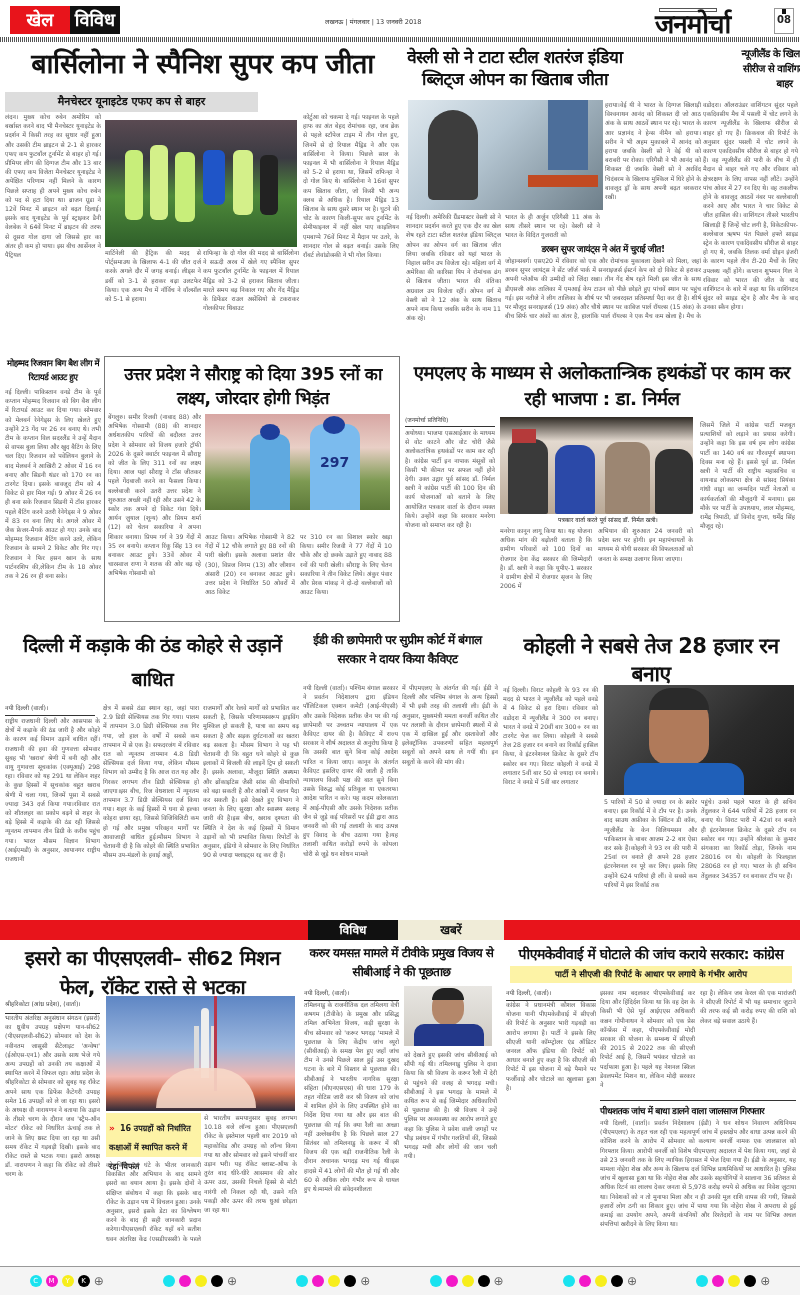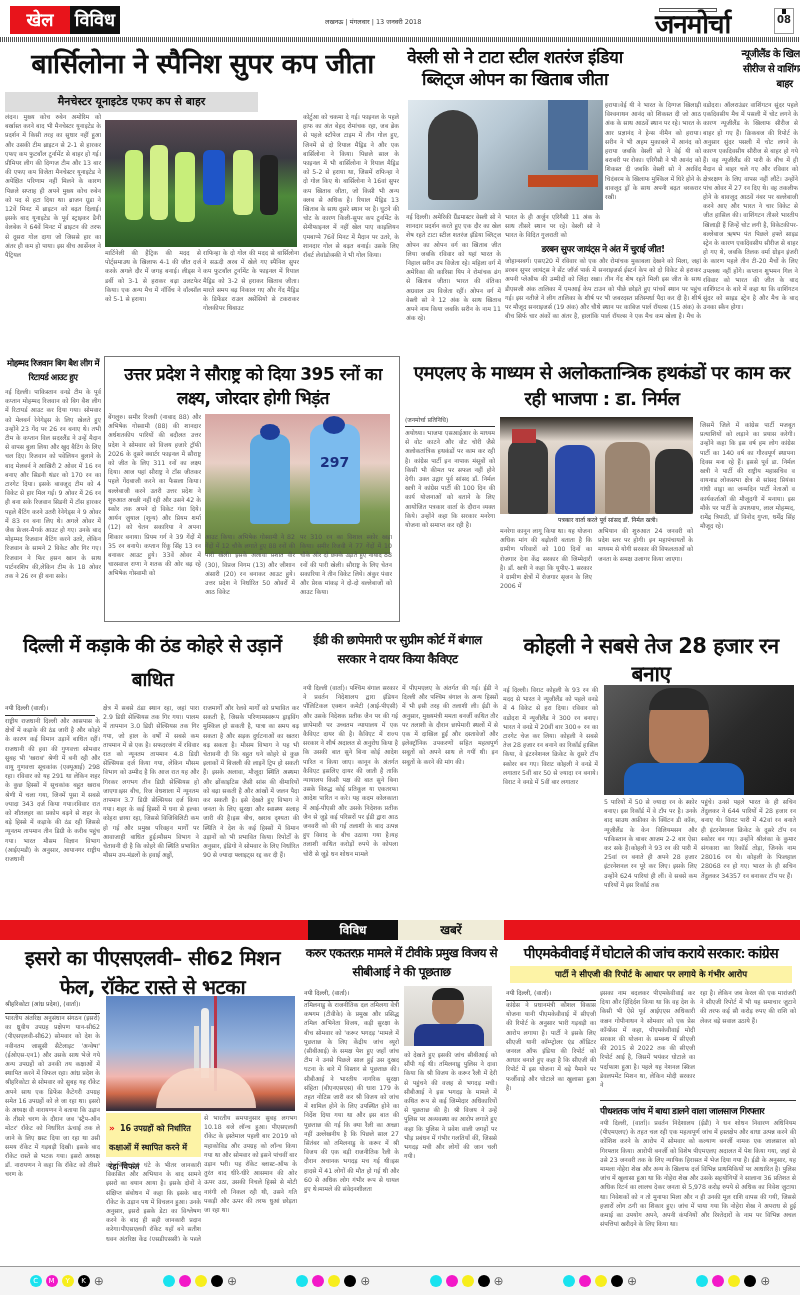--- a/index.html
+++ b/index.html
@@ -58,21 +58,21 @@
 
 <h2 class="abs hd" style="left:703px;top:46px;width:95px;font-size:10px;line-height:15px;margin-left:34px;">न्यूजीलैंड के खिलाफ वनडे सीरीज से वाशिंगटन सुंदर बाहर</h2>
 <div class="abs txt" style="left:703px;top:100px;width:95px;height:222px;">वडोदरा। ऑलराउंडर वाशिंगटन सुंदर पहले एकदिवसीय मैच में पसली में चोट लगने के कारण न्यूजीलैंड के खिलाफ सीरीज से बाहर हो गए हैं। क्रिकबज की रिपोर्ट के अनुसार सुंदर पसली में चोट लगने के कारण एकदिवसीय सीरीज से बाहर हो गये हैं। वह न्यूजीलैंड की पारी के बीच में ही मैदान से बाहर चले गए और रविवार को क्षेत्ररक्षण के लिए वापस नहीं लौटे। उन्होंने पांच ओवर में 27 रन दिए थे। वह तकलीफ होने के बावजूद आठवें नंबर पर बल्लेबाजी करने आए और भारत ने चार विकेट से जीत हासिल की। वाशिंगटन तीसरे भारतीय खिलाड़ी हैं जिन्हें चोट लगी है, विकेटकीपर-बल्लेबाज ऋषभ पंत पिछले हफ्ते साइड स्ट्रेन के कारण एकदिवसीय सीरीज से बाहर हो गए थे, जबकि तिलक वर्मा ग्रोइन इंजरी के कारण पहले तीन टी-20 मैचों के लिए उपलब्ध नहीं होंगे। कप्तान शुभमन गिल ने रविवार को भारत की जीत के बाद वाशिंगटन के बारे में कहा था कि वाशिंगटन सुंदर को साइड स्ट्रेन है और मैच के बाद उनका स्कैन होगा।</div>
 
 <h3 class="abs hd" style="left:5px;top:356px;width:96px;font-size:8.5px;line-height:14px;">मोहम्मद रिजवान बिग बैश लीग में रिटायर्ड आउट हुए</h3>
 <div class="abs txt" style="left:5px;top:387px;width:96px;height:235px;">नई दिल्ली। पाकिस्तान वनडे टीम के पूर्व कप्तान मोहम्मद रिजवान को बिग बैश लीग में रिटायर्ड आउट कर दिया गया। सोमवार को मेलबर्न रेनेगेड्स के लिए खेलते हुए उन्होंने 23 गेंद पर 26 रन बनाए थे। तभी टीम के कप्तान विल सदरलैंड ने उन्हें मैदान से वापस बुला लिया और खुद बैटिंग के लिए चल दिए। रिजवान को पवेलियन बुलाने के बाद मेलबर्न ने आखिरी 2 ओवर में 16 रन बनाए और सिडनी थंडर को 170 रन का टारगेट दिया। इसके बावजूद टीम को 4 विकेट से हार मिल गई। 9 ओवर में 26 रन ही बना सके रिजवान सिडनी में टॉस हारकर पहले बैटिंग करने उतरी रेनेगेड्स ने 9 ओवर में 83 रन बना लिए थे। अगले ओवर में जैक फ्रेजर-मैगर्क आउट हो गए। उनके बाद मोहम्मद रिजवान बैटिंग करने उतरे, लेकिन रिजवान के सामने 2 विकेट और गिर गए। रिजवान ने फिर हसन खान के साथ पार्टनरशिप की,लेकिन टीम के 18 ओवर तक ने 26 रन ही बना सके।</div>
 
 <div class="abs" style="left:104px;top:356px;width:296px;height:266px;border:1px solid #777;"></div>
 <h1 class="abs hd" style="left:108px;top:362px;width:290px;font-size:17px;line-height:24px;">उत्तर प्रदेश ने सौराष्ट्र को दिया 395 रनों का लक्ष्य, जोरदार होगी भिड़ंत</h1>
 <div class="abs txt" style="left:108px;top:412px;width:93px;height:205px;">बेंगलुरु। समीर रिजवी (नाबाद 88) और अभिषेक गोस्वामी (88) की शानदार अर्धशतकीय पारियों की बदौलत उत्तर प्रदेश ने सोमवार को विजय हजारे ट्रॉफी 2026 के दूसरे क्वार्टर फाइनल में सौराष्ट्र को जीत के लिए 311 रनों का लक्ष्य दिया। आज यहां सौराष्ट्र ने टॉस जीतकर पहले गेंदबाजी करने का फैसला किया। बल्लेबाजी करने उतरी उत्तर प्रदेश ने शुरुआत अच्छी नहीं रही और उसने 42 के स्कोर तक अपने दो विकेट गंवा दिये। आर्यन जुयाल (शून्य) और प्रियम शर्मा (12) को चेतन सकारिया ने अपना शिकार बनाया। प्रियम गर्ग ने 39 गेंदों में 35 रन बनाये। कप्तान रिंकू सिंह 13 रन बनाकर आउट हुये। 33वें ओवर में चारस्वाज राणा ने शतक की ओर बढ़ रहे अभिषेक गोस्वामी को</div>
-<div class="abs img" style="left:205px;top:414px;width:185px;height:140px;background:linear-gradient(180deg,#d7a6a3 0%,#e9cfc6 35%,#7d9a52 70%,#5e7a3a 100%);">
+<div class="abs img" style="left:205px;top:414px;width:185px;height:96px;background:linear-gradient(180deg,#d7a6a3 0%,#e9cfc6 35%,#7d9a52 70%,#5e7a3a 100%);">
   <div style="position:absolute;left:45px;top:20px;width:40px;height:90px;background:#5fa9e0;border-radius:12px 12px 4px 4px;"></div>
   <div style="position:absolute;left:105px;top:10px;width:50px;height:100px;background:#7bbbee;border-radius:14px 14px 4px 4px;"></div>
   <div style="position:absolute;left:115px;top:40px;font-size:14px;font-weight:bold;color:#1b2f80;">297</div>
   <div style="position:absolute;left:55px;top:10px;width:20px;height:16px;background:#1e3e9a;border-radius:50%;"></div>
   <div style="position:absolute;left:118px;top:2px;width:22px;height:18px;background:#1e3e9a;border-radius:50%;"></div>
 </div>
 <div class="abs txt" style="left:205px;top:532px;width:90px;height:85px;">आउट किया। अभिषेक गोस्वामी ने 82 गेंदों में 12 चौके लगाते हुए 88 रनों की पारी खेली। इसके अलावा प्रशांत वीर (30), विप्रज निगम (13) और जीशान अंसारी (20) रन बनाकर आउट हुये। उत्तर प्रदेश ने निर्धारित 50 ओवरों में आठ विकेट</div>
 <div class="abs txt" style="left:300px;top:532px;width:92px;height:85px;">पर 310 रन का विशाल स्कोर खड़ा किया। समीर रिजवी ने 77 गेंदों में 10 चौके और दो छक्के उड़ाते हुए नाबाद 88 रनों की पारी खेली। सौराष्ट्र के लिए चेतन सकारिया ने तीन विकेट लिये। अंकुर पंवार और प्रेरक मांकड़ ने दो-दो बल्लेबाजों को आउट किया।</div>
 
 <h1 class="abs hd" style="left:404px;top:360px;width:396px;font-size:18.5px;line-height:26px;">एमएलए के माध्यम से अलोकतान्त्रिक हथकंडों पर काम कर रही भाजपा : डा. निर्मल</h1>
@@ -124,31 +124,31 @@
   <div style="position:absolute;left:108px;top:0;width:3px;height:95px;background:#b9374a;"></div>
   <div style="position:absolute;left:50px;top:72px;width:100px;height:40px;background:#f7d8c8;border-radius:40px 40px 0 0;opacity:.9;"></div>
 </div>
 <div class="abs" style="left:106px;top:1113px;width:95px;height:44px;background:#fdf3a6;padding:3px;">
   <span style="color:#e8141b;font-weight:bold;font-size:9px;">»</span>
   <span style="font-size:8px;font-weight:bold;color:#222;line-height:12px;">16 उपग्रहों को निर्धारित कक्षाओं में स्थापित करने में रहा विफल</span>
 </div>
 <div class="abs txt" style="left:106px;top:1160px;width:95px;height:81px;">को सिर्फ 24 घंटे के भीतर जानकारी विकसित और अभियान के बाद सामने इसरो का बयान आया है। इसके दोनों ने संक्षिप्त संबोधन में कहा कि इसके बाद रॉकेट के उड़ान पथ में विचलन हुआ। उनके अनुसार, इसरो इसके डेटा का विश्लेषण करने के बाद ही सही जानकारी प्रदान करेगा।पीएसएलवी रॉकेट यहाँ बने सतीश धवन अंतरिक्ष केंद्र (एसडीएससी) के पहले लॉन्च पैड</div>
 <div class="abs txt" style="left:204px;top:1113px;width:93px;height:128px;">से भारतीय समयानुसार सुबह लगभग 10.18 बजे लॉन्च हुआ। पीएसएलवी रॉकेट के इस्तेमाल पहली बार 2019 को महाकोविड और उपग्रह को लॉन्च किया गया था और सोमवार को इसने पांचवीं बार उड़ान भरी। यह रॉकेट ब्लास्ट-ऑफ के तुरंत बाद धीरे-धीरे आसमान की ओर ऊपर उठा, उसकी निचले हिस्से से मोटी नारंगी लौ निकल रही थी, उसने गति पकड़ी और ऊपर की तरफ धुआं छोड़ता जा रहा था।</div>
 
-<h2 class="abs hd" style="left:304px;top:944px;width:195px;font-size:12px;line-height:19px;">करुर एकतरफ़ मामले में टीवीके प्रमुख विजय से सीबीआई ने की पूछताछ</h2>
+<h2 class="abs hd" style="left:304px;top:944px;width:195px;font-size:12px;line-height:19px;">करुर यमसऩ मामले में टीवीके प्रमुख विजय से सीबीआई ने की पूछताछ</h2>
 <div class="abs" style="left:304px;top:988px;width:95px;font-size:6.2px;color:#444;border-bottom:1px solid #333;padding-bottom:3px;">नयी दिल्ली, (वार्ता)।</div>
 <div class="abs txt" style="left:304px;top:1000px;width:95px;height:241px;">तमिलनाडु के राजनीतिक दल तमिलगा वेत्री कषगम (टीवीके) के प्रमुख और प्रसिद्ध तमिल अभिनेता विजय, कड़ी सुरक्षा के बीच सोमवार को 'करूर भगदड़ 'मामले में पूछताछ के लिए केंद्रीय जांच ब्यूरो (सीबीआई) के समक्ष पेश हुए जहाँ जांच टीम ने उनसे पिछले साल हुई उस दुखद घटना के बारे में विस्तार से पूछताछ की। सीबीआई ने भारतीय नागरिक सुरक्षा संहिता (बीएनएसएस) की धारा 179 के तहत नोटिस जारी कर श्री विजय को जांच में शामिल होने के लिए उपस्थित होने का निर्देश दिया गया था और इस बात की पूछताछ की गई कि क्या रैली का अच्छा नहीं उल्लेखनीय है कि पिछले साल 27 सितंबर को तमिलनाडु के करूर में श्री विजय की एक बड़ी राजनीतिक रैली के दौरान अचानक भगदड़ मच गई थी।इस हादसे में 41 लोगों की मौत हो गई थी और 60 से अधिक लोग गंभीर रूप से घायल हुए थे।मामले की संवेदनशीलता</div>
 <div class="abs img" style="left:404px;top:986px;width:88px;height:60px;background:linear-gradient(180deg,#e8e6e2 0%,#cfcbc4 100%);">
   <div style="position:absolute;left:28px;top:4px;width:32px;height:36px;background:#b4876a;border-radius:16px;"></div>
   <div style="position:absolute;left:28px;top:2px;width:32px;height:12px;background:#222;border-radius:16px 16px 0 0;"></div>
   <div style="position:absolute;left:10px;top:38px;width:70px;height:22px;background:#23388a;border-radius:10px 10px 0 0;"></div>
 </div>
 <div class="abs txt" style="left:404px;top:1050px;width:93px;height:191px;">को देखते हुए इसकी जांच सीबीआई को सौंपी गई थी। तमिलनाडु पुलिस ने दावा किया कि श्री विजय के करूर रैली में देरी से पहुंचने की वजह से भगदड़ मची। सीबीआई ने इस भगदड़ के मामले में कथित रूप से कई जिम्मेदार अधिकारियों से पूछताछ की है। श्री विजय ने उन्हें पुलिस पर अव्यवस्था का आरोप लगाते हुए कहा कि पुलिस ने प्रवेश वाली जगहों पर भीड़ प्रबंधन में गंभीर गलतियाँ कीं, जिससे भगदड़ मची और लोगों की जान चली गयी।</div>
 
-<h1 class="abs hd" style="left:505px;top:943px;width:292px;font-size:14px;line-height:22px;font-family:Liberation Serif, serif;">पीएमकेवीवाई में घोटाले की जांच कराये सरकार: कांग्रेस</h1>
+<h1 class="abs hd" style="left:505px;top:943px;width:292px;font-size:14px;line-height:22px;">पीएमकेवीवाई में घोटाले की जांच कराये सरकार: कांग्रेस</h1>
 <div class="abs" style="left:510px;top:966px;width:282px;height:17px;background:#fdf3a6;font-size:8.5px;font-weight:bold;text-align:center;line-height:17px;color:#111;">पार्टी ने सीएजी की रिपोर्ट के आधार पर लगाये के गंभीर आरोप</div>
 <div class="abs" style="left:506px;top:988px;width:90px;font-size:6.2px;color:#444;border-bottom:1px solid #333;padding-bottom:3px;">नयी दिल्ली, (वार्ता)।</div>
 <div class="abs txt" style="left:506px;top:1000px;width:90px;height:98px;">कांग्रेस ने प्रधानमंत्री कौशल विकास योजना यानी पीएमकेवीवाई में सीएजी की रिपोर्ट के अनुसार भारी गड़बड़ी का आरोप लगाया है। पार्टी ने इसके लिए सीएजी यानी कॉम्प्ट्रोलर एंड ऑडिटर जनरल ऑफ इंडिया की रिपोर्ट को आधार बनाते हुए कहा है कि सीएजी की रिपोर्ट में इस योजना में बड़े पैमाने पर फर्जीवाड़े और घोटाले का खुलासा हुआ है।</div>
 <div class="abs txt" style="left:600px;top:988px;width:95px;height:110px;">इसका नाम बदलकर पीएमकेवीवाई कर दिया और हिंदिर्दश किया था कि वह देश के किसी भी ऐसे पूर्व आईएएस अधिकारी कन्नन गोपीनाथन ने सोमवार को एक प्रेस कॉन्फ्रेंस में कहा, पीएमकेवीवाई मोदी सरकार की योजना के सम्बन्ध में सीएजी की 2015 से 2022 तक की सीएजी रिपोर्ट आई है, जिसमें भयंकर घोटाले का पर्दाफाश हुआ है। पहले यह नेशनल स्किल डेवलपमेंट मिशन था, लेकिन मोदी सरकार ने</div>
 <div class="abs txt" style="left:700px;top:988px;width:96px;height:110px;">रहा है। लेकिन जब केरल की एक मारांजरी ने सीएजी रिपोर्ट में भी यह समाचार जुटाने की तरफ कई सौ करोड़ रुपए की राशि को लेकर बड़े सवाल उठाये हैं।</div>
 
 <div class="abs rule" style="left:600px;top:1100px;width:196px;"></div>
 <h3 class="abs hd" style="left:600px;top:1104px;width:196px;font-size:9px;line-height:14px;text-align:left;">पीधशतक जांच में बाधा डालने वाला जालसाज गिरफ्तार</h3>
 <div class="abs txt" style="left:600px;top:1118px;width:196px;height:123px;">नयी दिल्ली, (वार्ता)। प्रवर्तन निदेशालय (ईडी) ने धन शोधन निवारण अधिनियम (पीएमएलए) के तहत चल रही एक महत्वपूर्ण जांच में हस्तक्षेप और बाधा उत्पन्न करने की कोशिश करने के आरोप में सोमवार को कल्याण बनर्जी नामक एक जालसाज को गिरफ्तार किया। आरोपी बनर्जी को विशेष पीएमएलए अदालत में पेश किया गया, जहां से उसे 23 जनवरी तक के लिए न्यायिक हिरासत में भेज दिया गया है। ईडी के अनुसार, यह मामला नोहेरा शेख और अन्य के खिलाफ दर्ज विभिन्न प्राथमिकियों पर आधारित है। पुलिस जांच में खुलासा हुआ था कि नोहेरा शेख और उसके सहयोगियों ने सालाना 36 प्रतिशत से अधिक रिटर्न का लालच देकर जनता से 5,978 करोड़ रुपये से अधिक का निवेश जुटाया था। निवेशकों को न तो मुनाफा मिला और न ही उनकी मूल राशि वापस की गयी, जिससे हजारों लोग ठगी का शिकार हुए। जांच में पाया गया कि नोहेरा शेख ने अपराध से हुई कमाई का उपयोग अपने, अपनी कंपनियों और रिश्तेदारों के नाम पर विभिन्न अचल संपत्तियां खरीदने के लिए किया था।</div>
 

